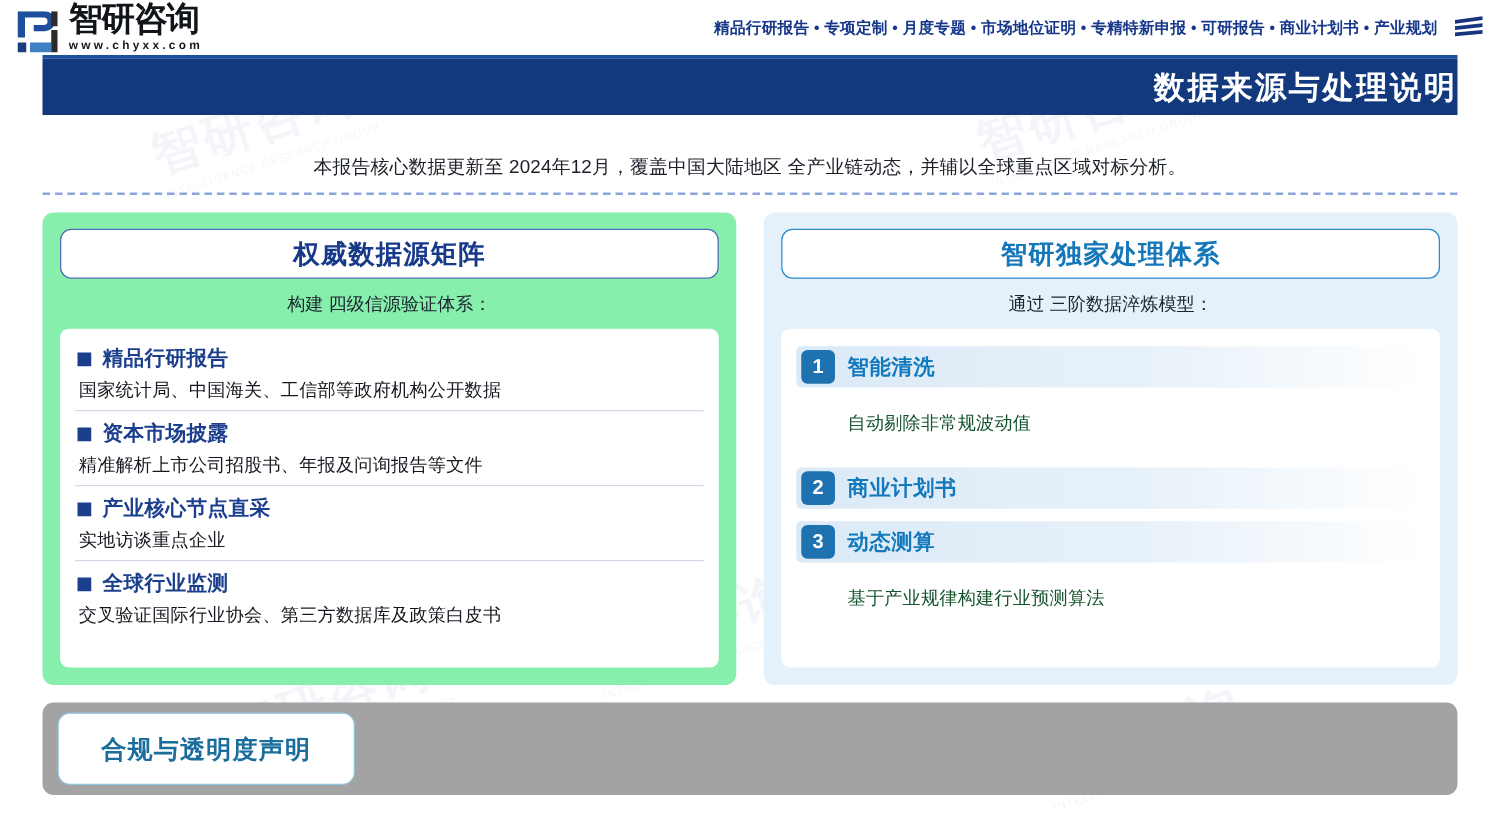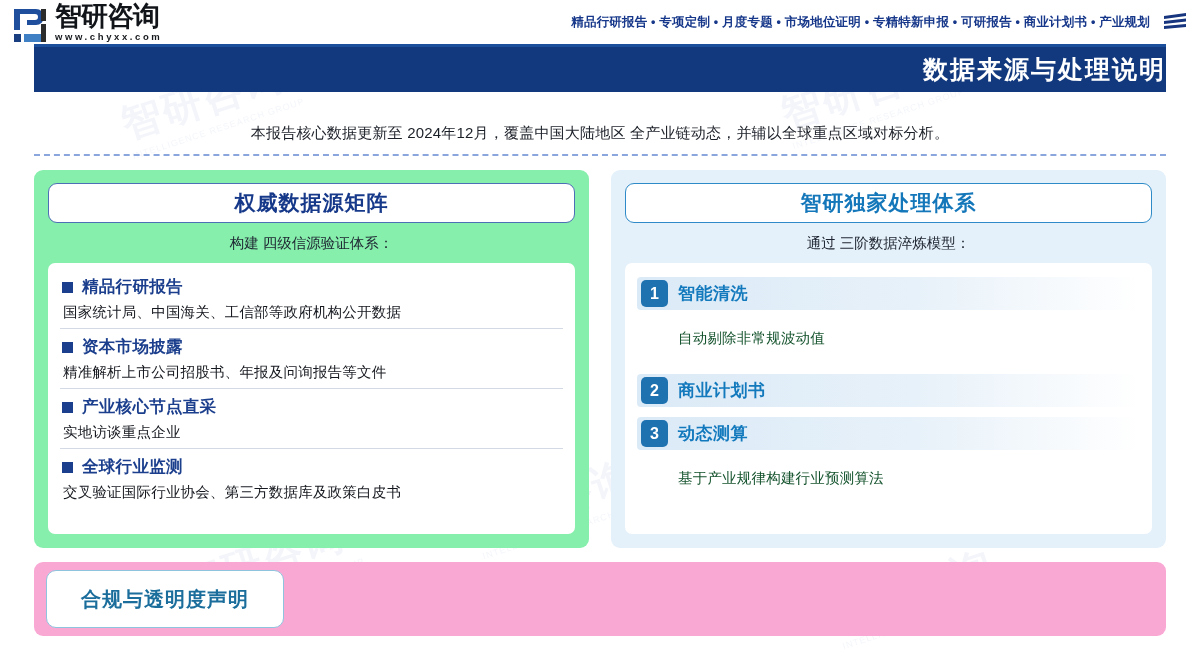--- a/index.html
+++ b/index.html
@@ -234,21 +234,21 @@
     color: #14532d;
     margin: 19px 0 16px 41px;
     letter-spacing: 0.2px;
   }
 
   
   .compliance {
     position: relative;
     z-index: 2;
     margin: 14px 34px 0 34px;
-    background: #f9a8d4;
+    background: #a3a3a3;
     border-radius: 9px;
     height: 74px;
     display: flex;
     align-items: center;
     padding: 0 14px 0 12px;
     gap: 20px;
   }
   .compliance-tag {
     background: #ffffff;
     border: 1.6px solid #8fc4de;

